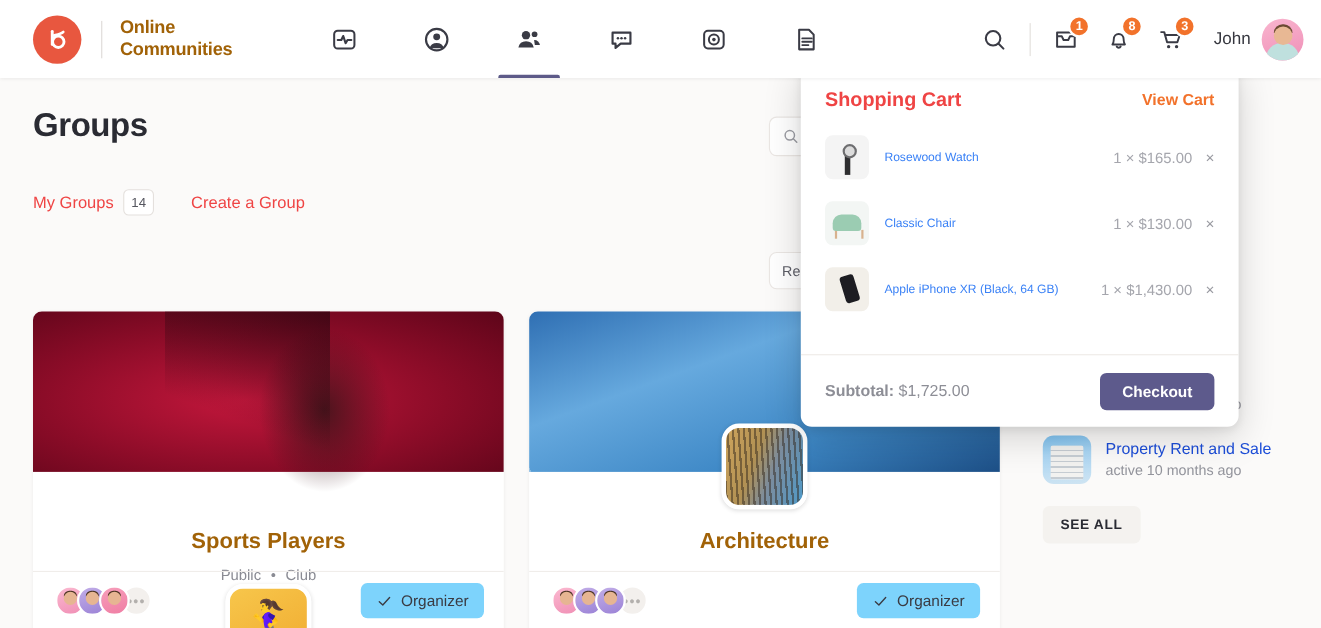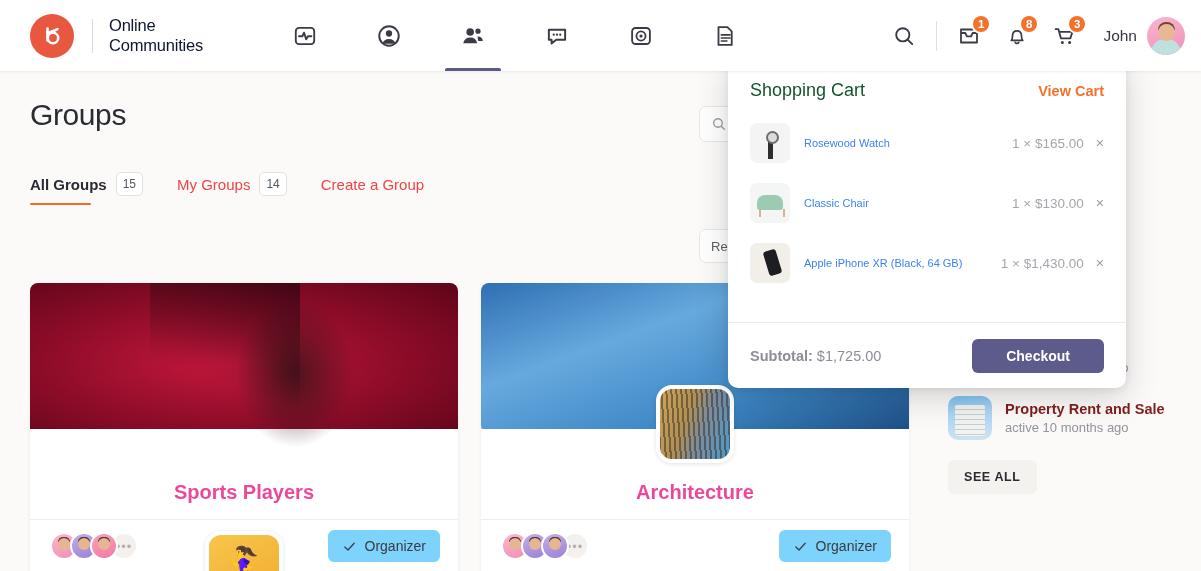--- a/index.html
+++ b/index.html
@@ -20,21 +20,21 @@
     box-shadow: 0 1px 3px rgba(0,0,0,0.07);
     z-index: 30;
   }
   .brand { display: flex; align-items: center; padding-left: 30px; }
   .logo-circle {
     width: 44px; height: 44px; border-radius: 50%;
     background: #e8573f; position: relative;
     display: flex; align-items: center; justify-content: center;
   }
   .brand-divider { width: 1px; height: 34px; background: #ddd9d6; margin: 0 16px 0 18px; }
-  .brand-title { font-size: 16.5px; font-weight: normal; line-height: 1.18; color: #0f172a; letter-spacing: -0.2px; }
+  .brand-title { font-size: 16.5px; font-weight: bold; line-height: 1.18; color: #a16207; letter-spacing: -0.2px; }
 
   .nav { display: flex; align-items: stretch; height: 71px; margin-left: 60px; }
   .nav-item {
     width: 84px; height: 71px;
     display: flex; align-items: center; justify-content: center;
     position: relative; cursor: pointer;
   }
   .nav-item .underline {
     position: absolute; bottom: 0; left: 14px; right: 14px; height: 3px;
     background: #5d5a88; border-radius: 2px 2px 0 0;
@@ -58,21 +58,21 @@
   .avatar {
     width: 38px; height: 38px; border-radius: 50%;
     background: linear-gradient(160deg,#f9b6cf,#ef8fb7);
     position: relative; overflow: hidden; margin-right: 4px;
   }
   .avatar .face { position:absolute; width:17px; height:17px; border-radius:50%; background:#e8b894; left:10.5px; top:7px; }
   .avatar .hair { position:absolute; width:17px; height:8px; border-radius:8px 8px 0 0; background:#6b4a32; left:10.5px; top:5px; }
   .avatar .body { position:absolute; width:30px; height:16px; border-radius:14px 14px 0 0; background:#bfe0de; left:4px; bottom:0; }
 
   
-  .page-title { position: absolute; left: 30px; top: 98px; font-size: 30px; font-weight: normal; color: #2a2b33; letter-spacing:-0.4px; }
+  .page-title { position: absolute; left: 30px; top: 98px; font-size: 30px; font-weight: bold; color: #2a2b33; letter-spacing:-0.4px; }
 
   .tabs { position: absolute; left: 30px; top: 172px; display: flex; align-items: center; gap: 0; }
   .tab { display: flex; align-items: center; gap: 9px; margin-right: 34px; position: relative; cursor: pointer; padding-bottom: 9px; }
   .tab-label { font-size: 15px; color: #ef4444; }
   .tab.active .tab-label { font-weight: bold; color: #2a2b33; }
   .tab .tab-underline { position:absolute; bottom:0; left:0; right:0; height:2.5px; background:#ee6c2b; border-radius:2px; }
   .tab-count {
     min-width: 26px; height: 24px; padding: 0 6px;
     border: 1px solid #e4e0dd; border-radius: 5px; background: #fff;
     font-size: 12px; color: #55565f;
@@ -124,21 +124,21 @@
   .ava-sports { background: linear-gradient(150deg,#f7c64b,#f0a92e); position: relative; }
   .ava-sports .runner {
     position:absolute; left:50%; top:50%; transform: translate(-50%,-50%);
     font-size: 44px; line-height:1;
   }
   .ava-arch {
     background:
       repeating-linear-gradient(86deg, rgba(70,60,50,0.55) 0 2px, rgba(255,255,255,0.10) 2px 5px),
       linear-gradient(110deg, #c89a4a 0%, #a88440 38%, #6d7f92 60%, #3a8fc4 100%);
   }
-  .card-title { position:absolute; top: 198px; width: 100%; text-align:center; font-size: 20px; font-weight: bold; color: #ec4899; }
+  .card-title { position:absolute; top: 198px; width: 100%; text-align:center; font-size: 20px; font-weight: bold; color: #a16207; }
   .card-meta { position:absolute; top: 232px; width: 100%; text-align:center; font-size: 13.5px; color: #8a8b93; }
   .card-meta .dot { margin: 0 5px; }
 
   .card-footer { position: absolute; bottom: 0; left:0; right:0; height: 64px; border-top: 1px solid #f0edea; }
   .member-stack { position: absolute; left: 20px; top: 12px; display:flex; }
   .member-av { width: 28px; height: 28px; border-radius: 50%; border: 2px solid #fff; margin-left: -8px; position:relative; overflow:hidden; }
   .member-av:first-child { margin-left: 0; }
   .m-pink { background: linear-gradient(160deg,#fbb9d0,#f08fb5); }
   .m-purple { background: linear-gradient(160deg,#c2aee8,#9b82d6); }
   .m-rose { background: linear-gradient(160deg,#f79fbb,#ef7da3); }
@@ -174,37 +174,37 @@
     background: linear-gradient(175deg,#7ec1ee 0%,#aad6f4 38%,#cfe4f2 100%);
   }
   .th-property::after {
     content:''; position:absolute; left:7px; bottom:4px; width:30px; height:31px;
     background:
       repeating-linear-gradient(180deg, #f2f2f0 0 4px, #c6cdd3 4px 5px),
       #e9eaea;
     border-radius: 2px;
   }
   .sb-texts { min-width:0; }
-  .sb-title { font-size: 14.5px; font-weight: bold; color: #7f1d1d; white-space: nowrap; }
+  .sb-title { font-size: 14.5px; font-weight: normal; color: #1d4ed8; white-space: nowrap; }
   .sb-sub { font-size: 13px; color: #93949c; margin-top: 3px; white-space: nowrap; }
   .see-all {
     margin: 12px 0 0 16px; height: 34px; padding: 0 16px; display:inline-flex; align-items:center;
     background: #f4f2ef; border-radius: 6px; font-size: 12.5px; font-weight: bold;
     letter-spacing: 0.6px; color: #2a2b33; cursor:pointer;
   }
 
   
   .cart-pop {
     position:absolute; left: 728px; top: 58px; width: 398px; height: 330px;
     background: #fff; border-radius: 10px;
     box-shadow: 0 10px 34px rgba(0,0,0,0.16), 0 2px 8px rgba(0,0,0,0.07);
     z-index: 25; overflow: hidden;
   }
   .cart-head { display:flex; align-items:center; justify-content: space-between; padding: 22px 22px 0 22px; }
-  .cart-title { font-size: 18px; font-weight: normal; color: #14532d; }
+  .cart-title { font-size: 18px; font-weight: bold; color: #ef4444; }
   .view-cart { font-size: 14.5px; font-weight: bold; color: #f2722b; cursor:pointer; }
   .cart-items { margin-top: 12px; }
   .cart-item { display:flex; align-items:center; padding: 10px 22px; gap: 14px; }
   .ci-thumb { width: 40px; height: 40px; border-radius: 7px; flex:0 0 40px; position:relative; overflow:hidden; }
   .th-watch { background:#f4f4f4; }
   .th-watch::after { content:''; position:absolute; left:16px; top:8px; width:9px; height:9px; border-radius:50%; border:2px solid #6e6e70; background:#dcdcdc; }
   .th-watch::before { content:''; position:absolute; left:18px; top:18px; width:5px; height:18px; background:#2e2e30; }
   .th-chair { background:#f3f6f4; }
   .th-chair::after { content:''; position:absolute; left:7px; top:12px; width:26px; height:15px; border-radius:8px 8px 3px 3px; background:#9bccb2; }
   .th-chair::before { content:''; position:absolute; left:9px; top:26px; width:22px; height:8px; border-top:none; border-left:2px solid #d8b28e; border-right:2px solid #d8b28e; }
@@ -214,21 +214,21 @@
   .ci-right { margin-left: auto; display:flex; align-items:center; gap: 12px; }
   .ci-qty { font-size: 13.5px; color: #a5a6ad; white-space: nowrap; }
   .ci-x { font-size: 14px; color: #9a9ba2; cursor:pointer; }
   .cart-foot {
     position:absolute; bottom: 0; left: 0; right: 0; height: 66px;
     border-top: 1px solid #eeeae7; display:flex; align-items:center; padding: 0 22px;
   }
   .subtotal { font-size: 14.5px; color: #8d8e96; text-align: center; }
   .subtotal b { color: #8d8e96; font-weight: bold; }
   .checkout-btn {
-    margin-left: auto; height: 34px; padding: 0 34px; border-radius: 6px;
+    margin-left: auto; height: 34px; padding: 0 20px; border-radius: 6px;
     background: #5d5a8c; color: #fff; font-size: 14px; font-weight: bold;
     display: flex; align-items: center; justify-content: center; cursor: pointer;
   }
 </style>
 </head>
 <body>
 
 <div id="root">
 
   <div class="header">
@@ -328,25 +328,20 @@
         <span class="body"></span>
         <span class="hair"></span>
         <span class="face"></span>
       </div>
     </div>
   </div>
 
   <div class="page-title">Groups</div>
 
   <div class="tabs">
-    <div class="tab active">
-      <span class="tab-label">All Groups</span>
-      <span class="tab-count">15</span>
-      <span class="tab-underline" style="right:52px;"></span>
-    </div>
     <div class="tab">
       <span class="tab-label">My Groups</span>
       <span class="tab-count">14</span>
     </div>
     <div class="tab">
       <span class="tab-label">Create a Group</span>
     </div>
   </div>
 
   <div class="search-box">
@@ -358,20 +353,25 @@
   <div class="sort-box">
     <span>Rec</span>
   </div>
 
   <div class="card" id="card-0">
     <div class="card-cover cover-sports"></div>
     <div class="card-avatar ava-sports">
       <span class="runner">🏃‍♀️</span>
     </div>
     <div class="card-title">Sports Players</div>
+    <div class="card-meta">
+      <span>Public</span>
+      <span class="dot">•</span>
+      <span>Club</span>
+    </div>
     <div class="card-footer">
       <div class="member-stack">
         <div class="member-av m-pink">
             <span class="h"></span>
             <span class="f"></span>
           </div>
         <div class="member-av m-purple">
             <span class="h"></span>
             <span class="f"></span>
           </div>

